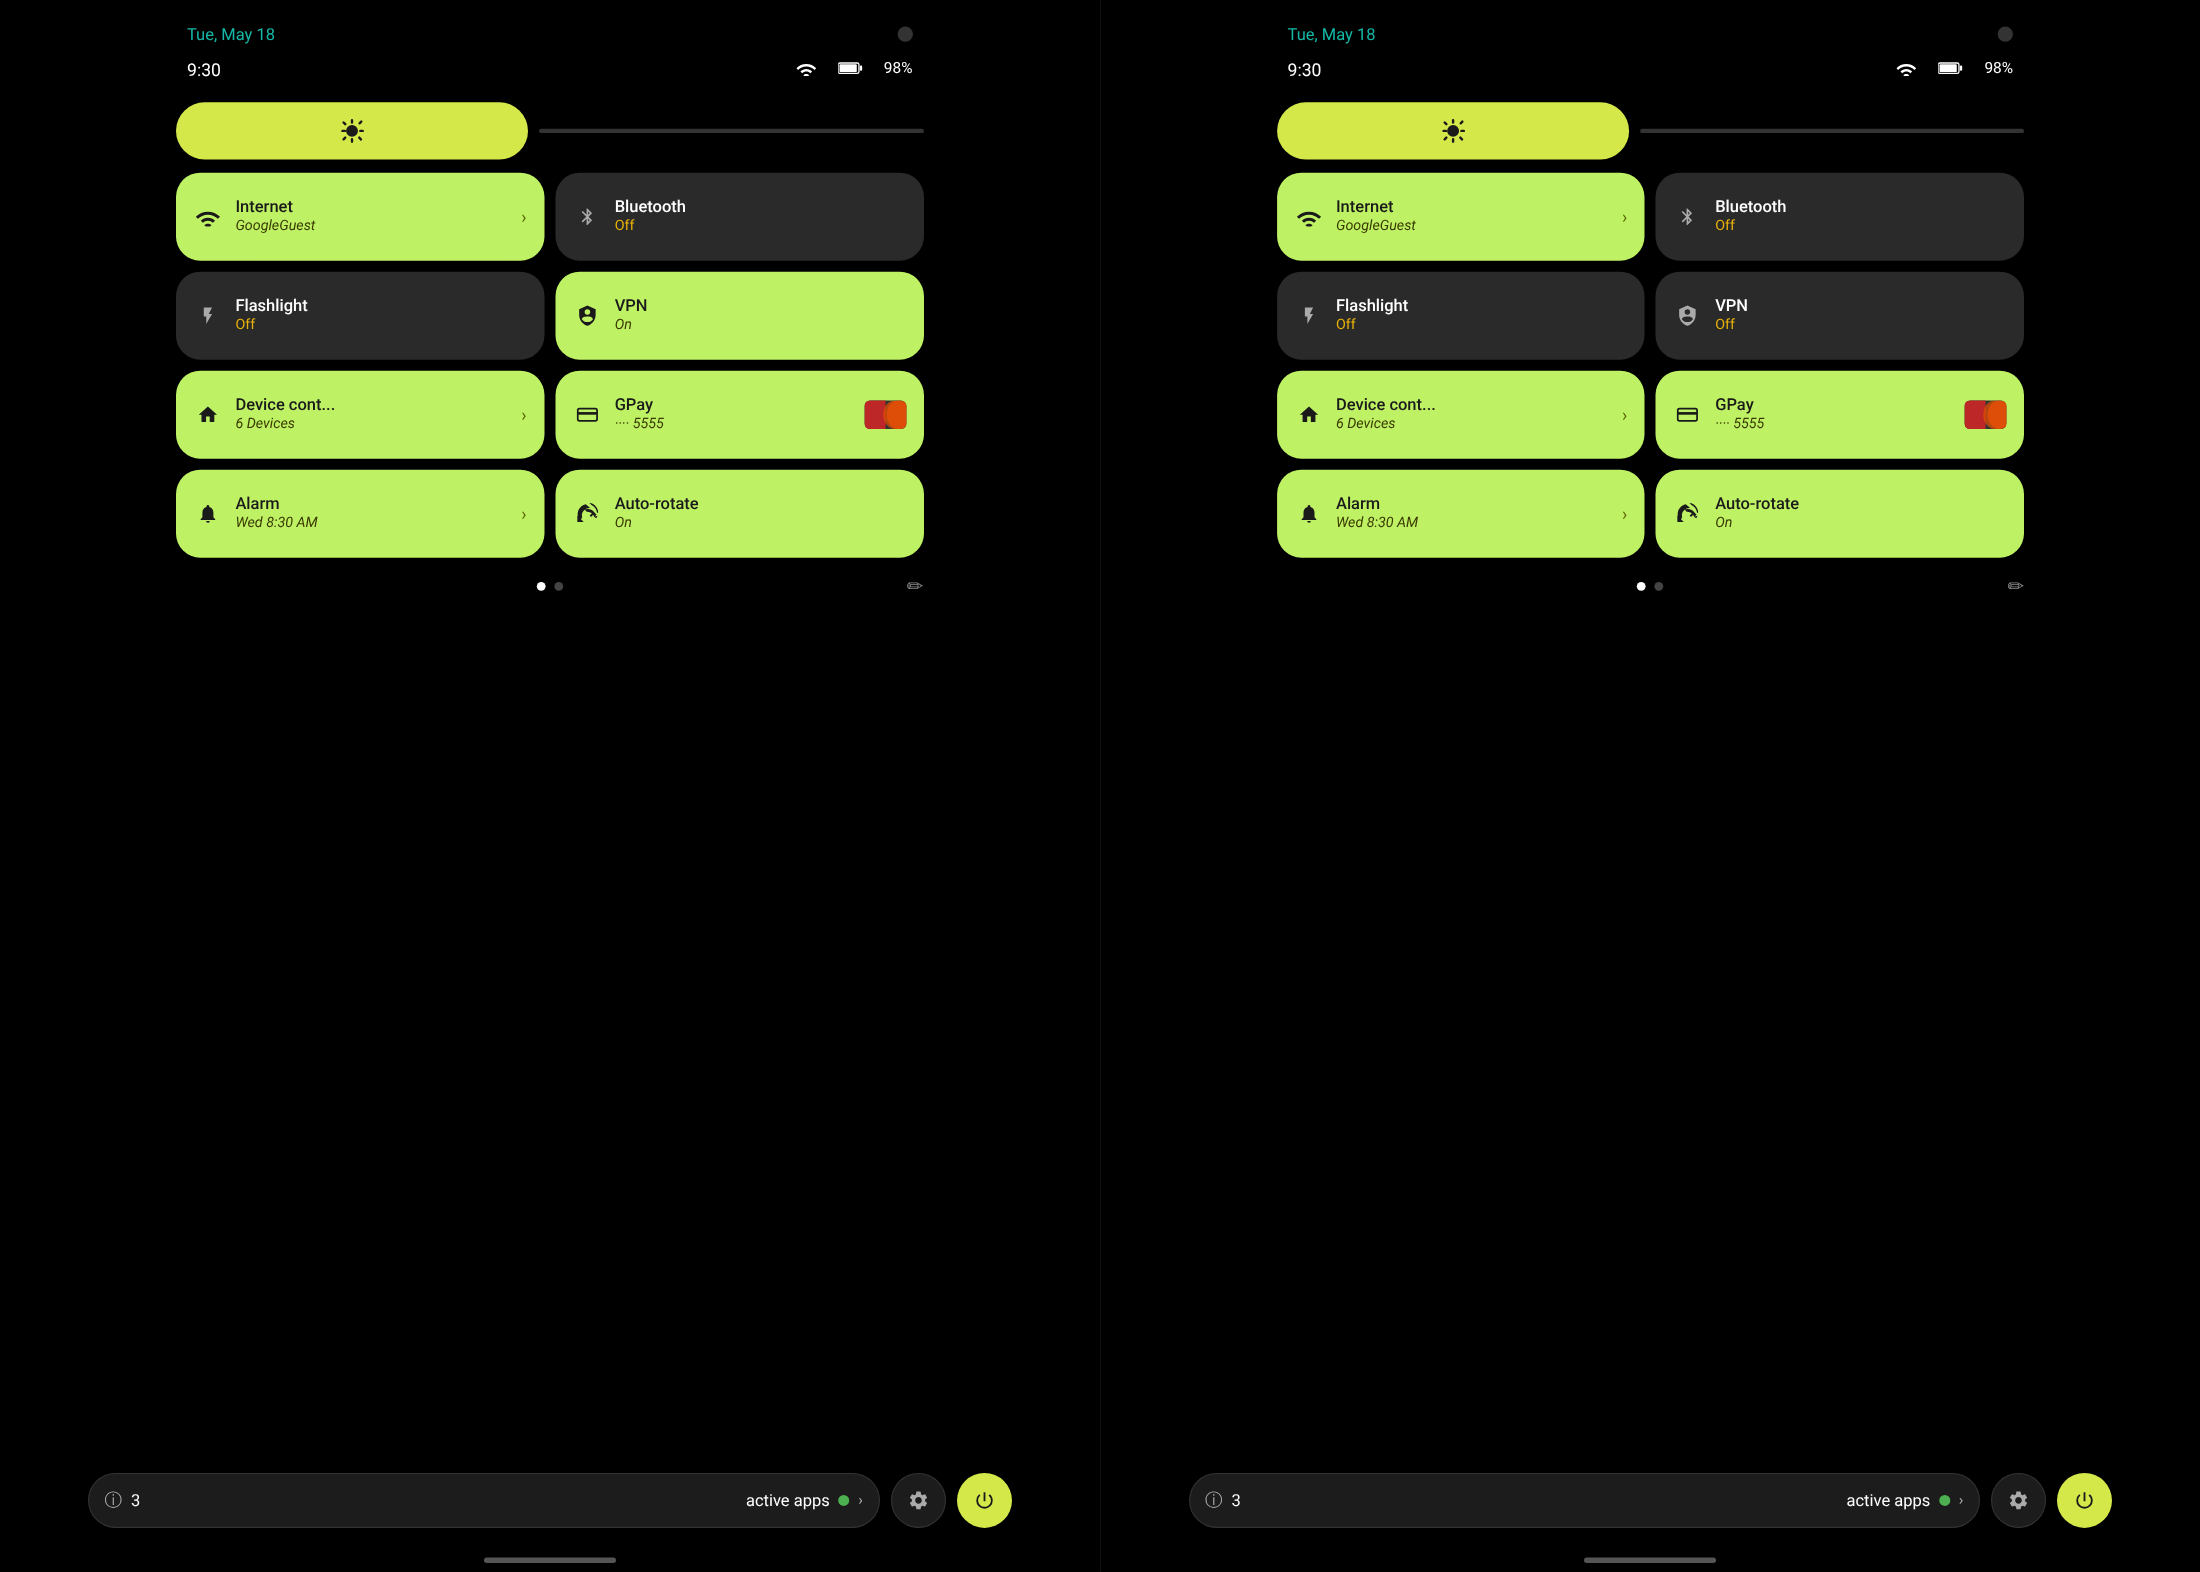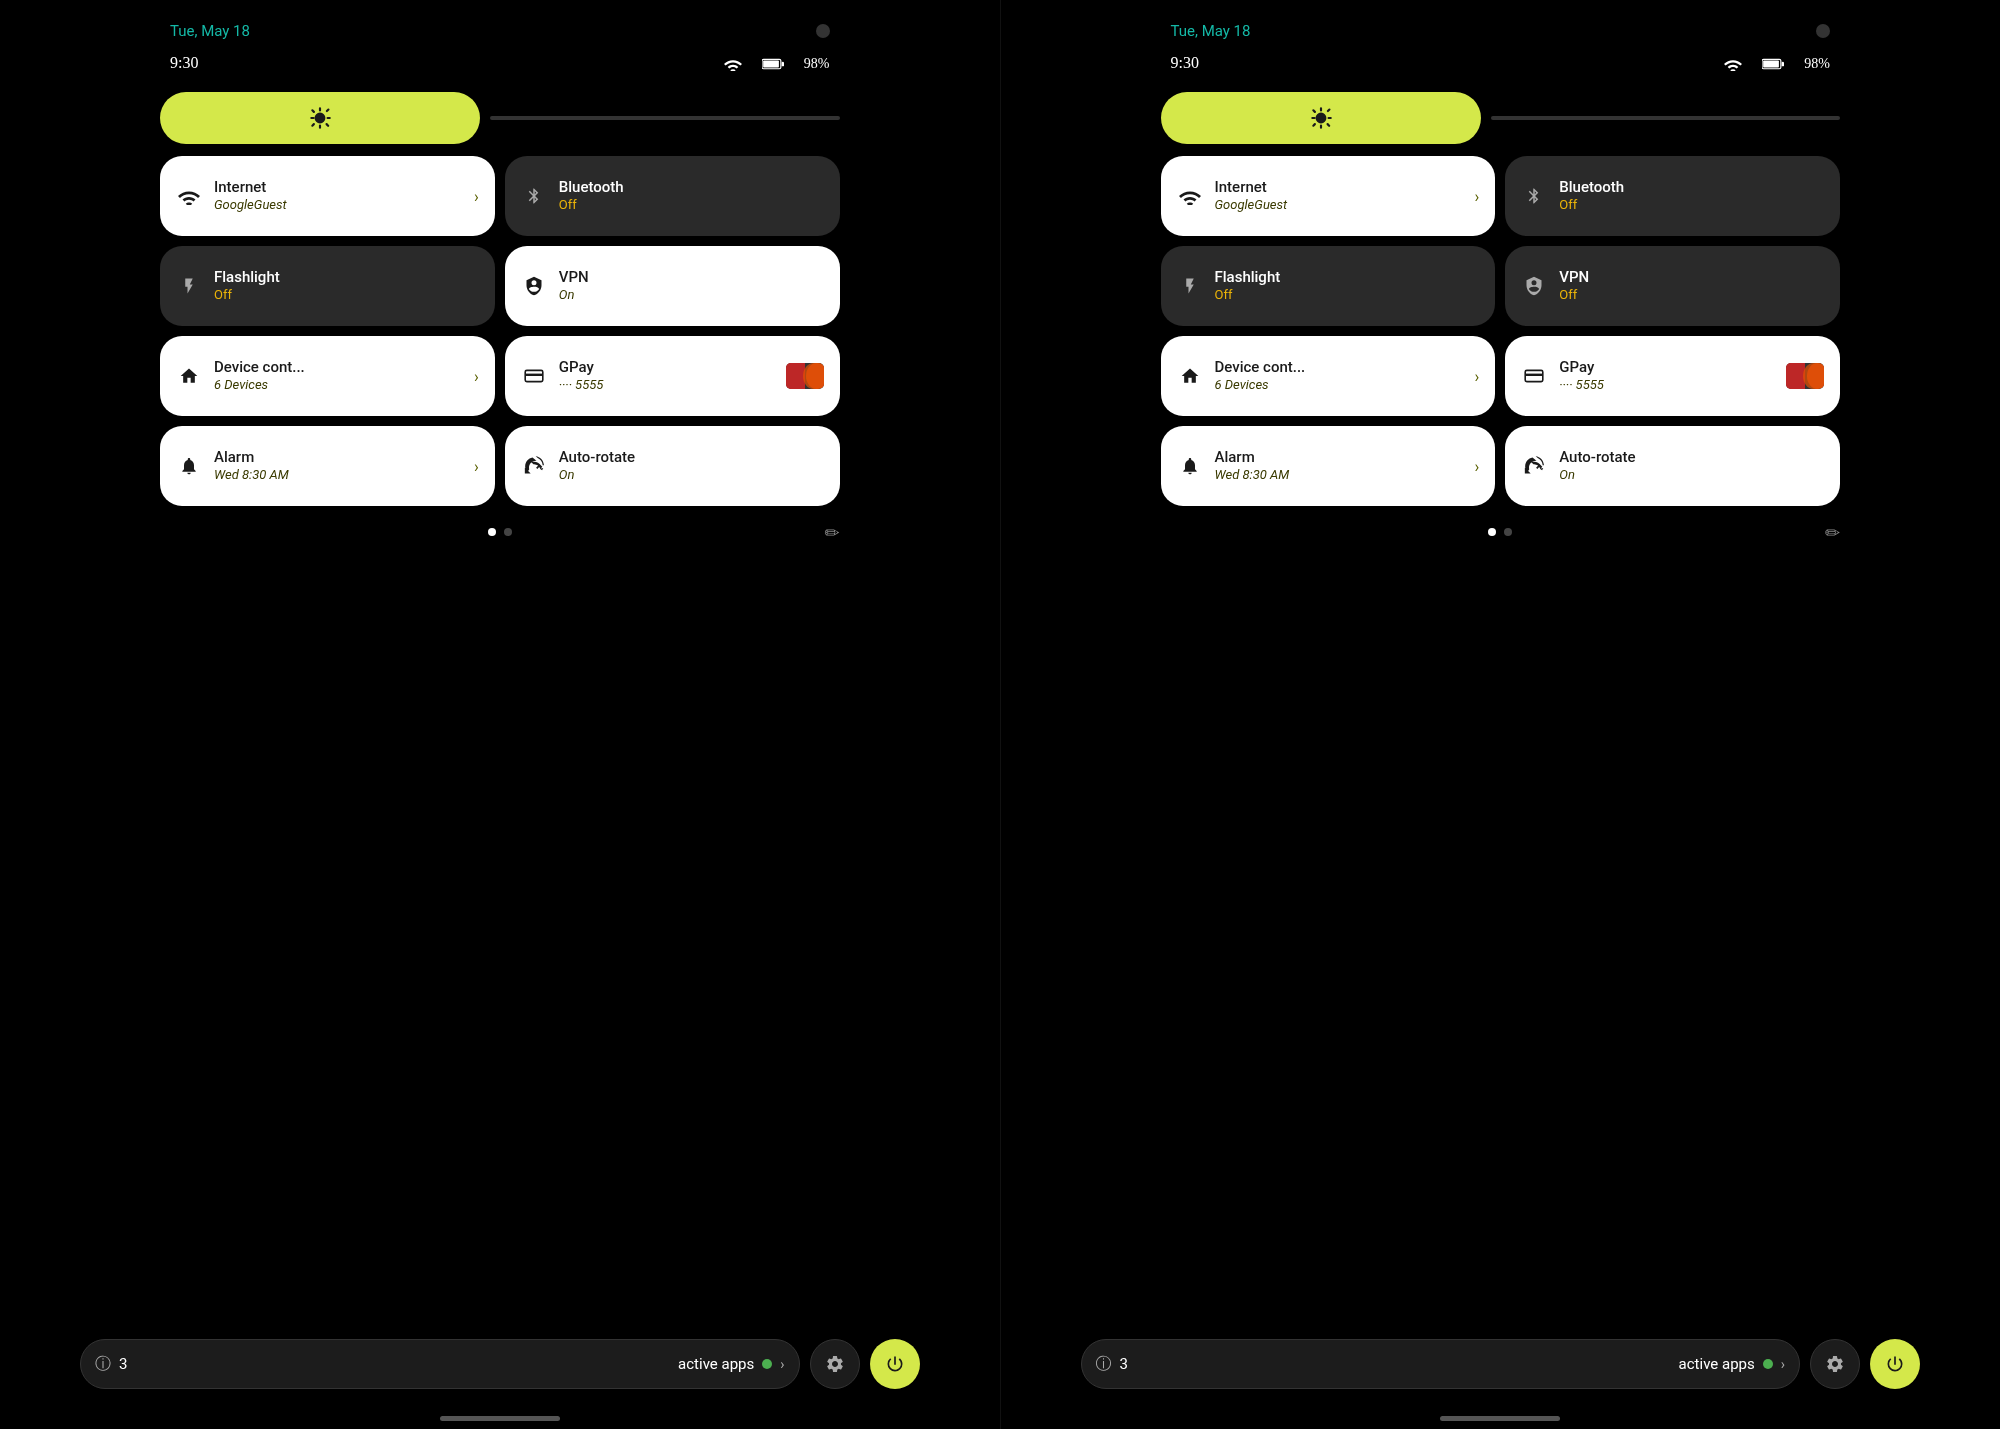--- a/index.html
+++ b/index.html
@@ -36,23 +36,22 @@
     .status-camera {
       width: 14px;
       height: 14px;
       background: #333;
       border-radius: 50%;
     }
     .status-time-row {
       width: 100%;
       display: flex;
       justify-content: space-between;
-      align-items: flex-end;
+      align-items: flex-start;
       padding: 4px 10px 20px;
-      font-family: Liberation Serif, serif;
     }
     .status-time {
       color: #fff;
       font-size: 16px;
     }
     .status-icons {
       display: flex;
       align-items: center;
       gap: 20px;
       color: #fff;
@@ -91,21 +90,21 @@
     .tile {
       border-radius: 22px;
       padding: 14px 16px;
       display: flex;
       align-items: center;
       gap: 12px;
       cursor: pointer;
       min-height: 80px;
     }
     .tile-active {
-      background: #ffffff;
+      background: #bef264;
       justify-content: space-between;
     }
     .tile-inactive {
       background: #2a2a2a;
     }
     .tile-icon {
       width: 26px;
       height: 26px;
       display: flex;
       align-items: center;

